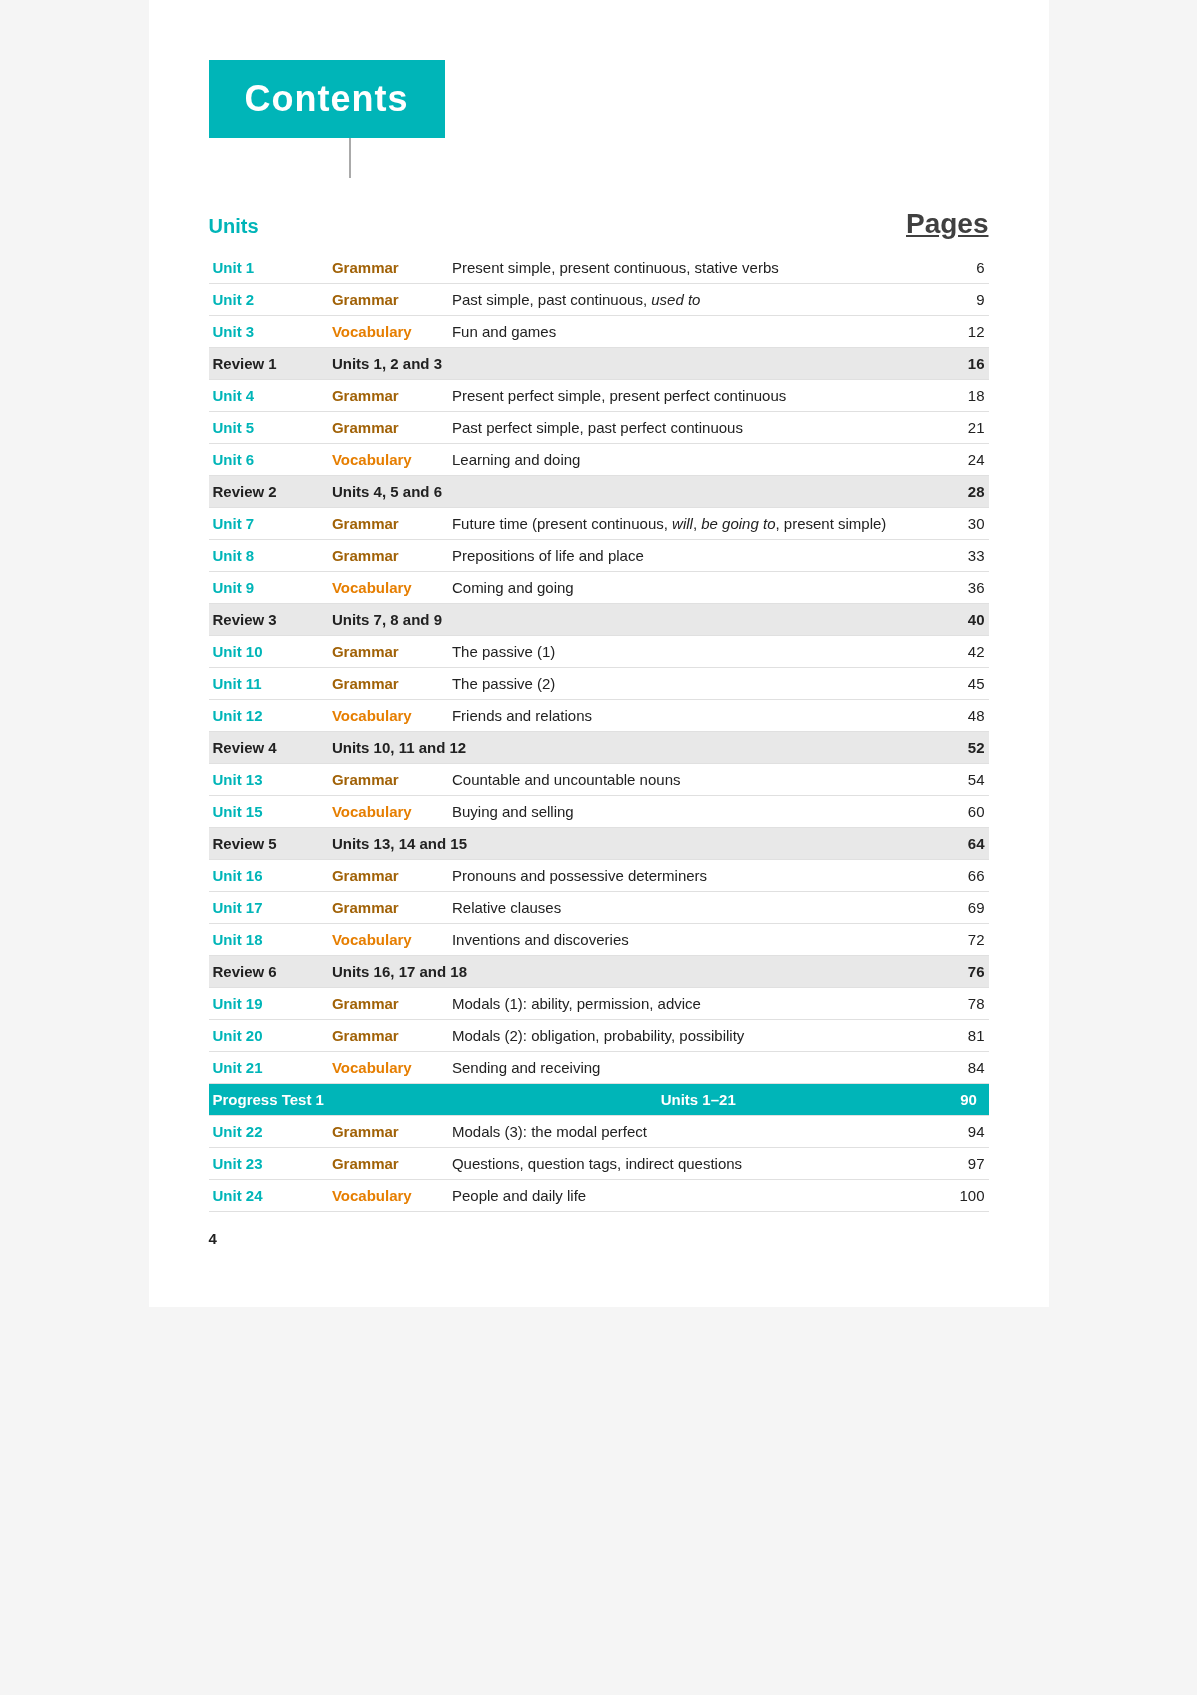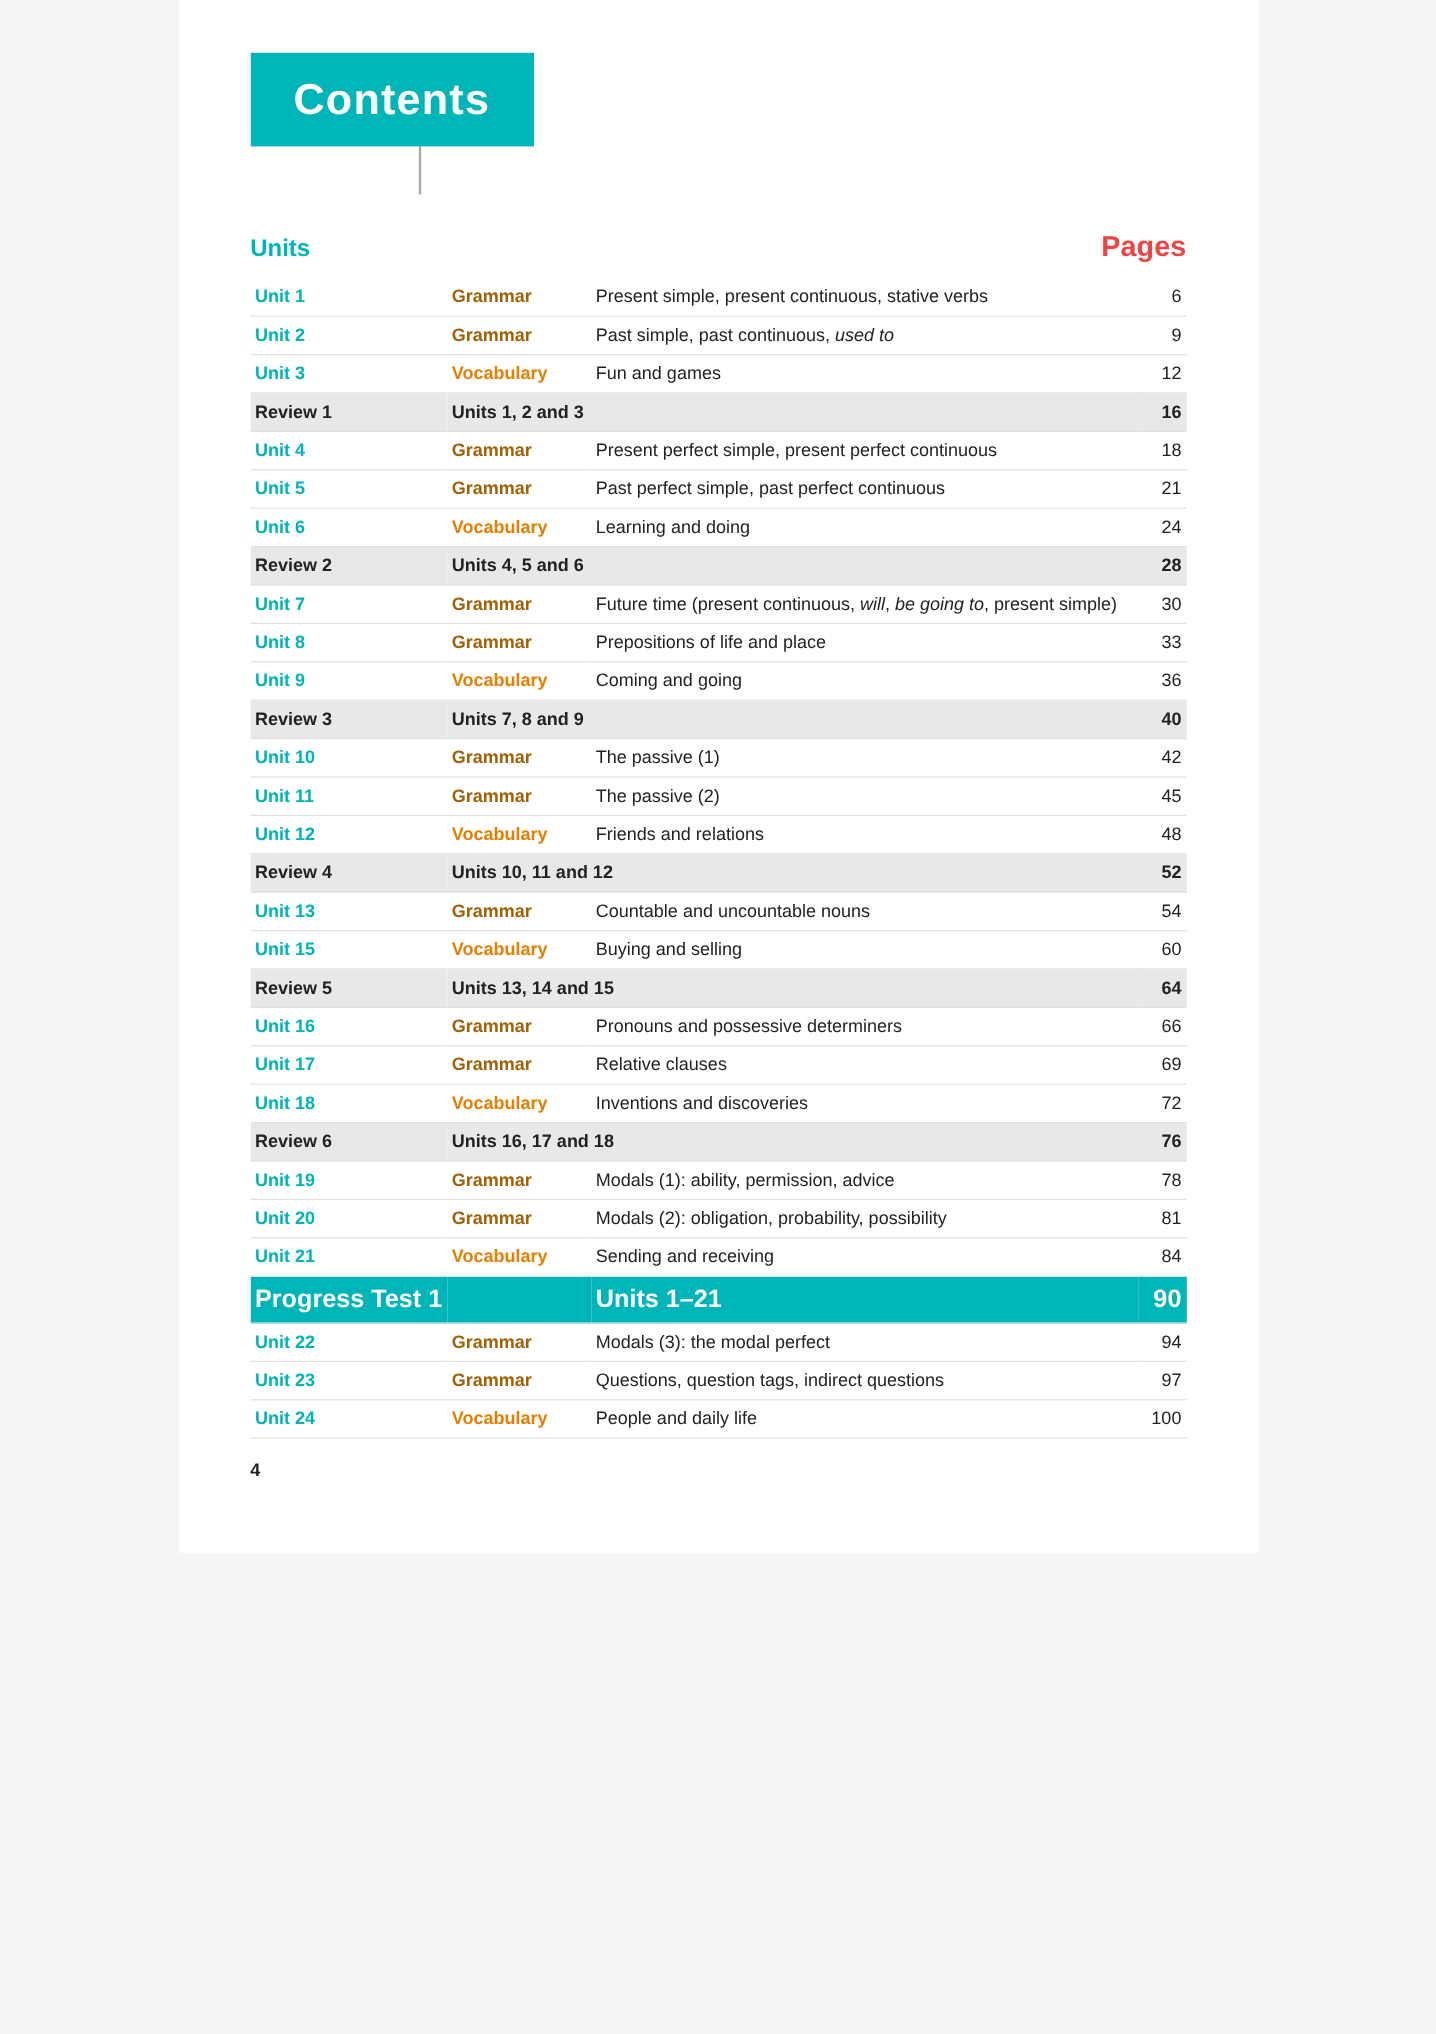--- a/index.html
+++ b/index.html
@@ -9,21 +9,21 @@
       width: 1197px;
       min-height: 1695px;
       position: relative;
       color: #222;
     }
 
     .page {
       background: #fff;
       width: 900px;
       margin: 0 auto;
-      padding: 44px 60px 60px 60px;
+      padding: 60px 60px 60px 60px;
       position: relative;
     }
 
     
     .contents-header {
       background: #00b5b8;
       display: inline-block;
       padding: 18px 36px 18px 36px;
       margin-bottom: 0;
     }
@@ -54,23 +54,24 @@
       gap: 27px;
     }
 
     .col-units {
       color: #00b5b8;
       font-size: 20px;
       font-weight: bold;
     }
 
     .col-pages {
-      color: #ef4444;
-      font-size: 24px;
-      font-weight: bold;
+      color: #404040;
+      font-size: 28px;
+      font-weight: bold;
+      text-decoration: underline;
     }
 
     
     .contents-table {
       width: 100%;
       border-collapse: collapse;
       margin-top: 4px;
     }
 
     .contents-table tr {
@@ -133,21 +134,22 @@
     .row-review .td-unit {
       color: #222;
       font-weight: bold;
     }
 
     
     .row-progress td {
       background: #00b5b8;
       color: #fff;
       font-weight: bold;
-      font-size: 21px;
+      font-size: 15px;
+      text-align: center;
     }
 
     .row-progress .td-unit {
       color: #fff;
     }
 
     .row-progress .td-desc {
       color: #fff;
       font-weight: bold;
     }

